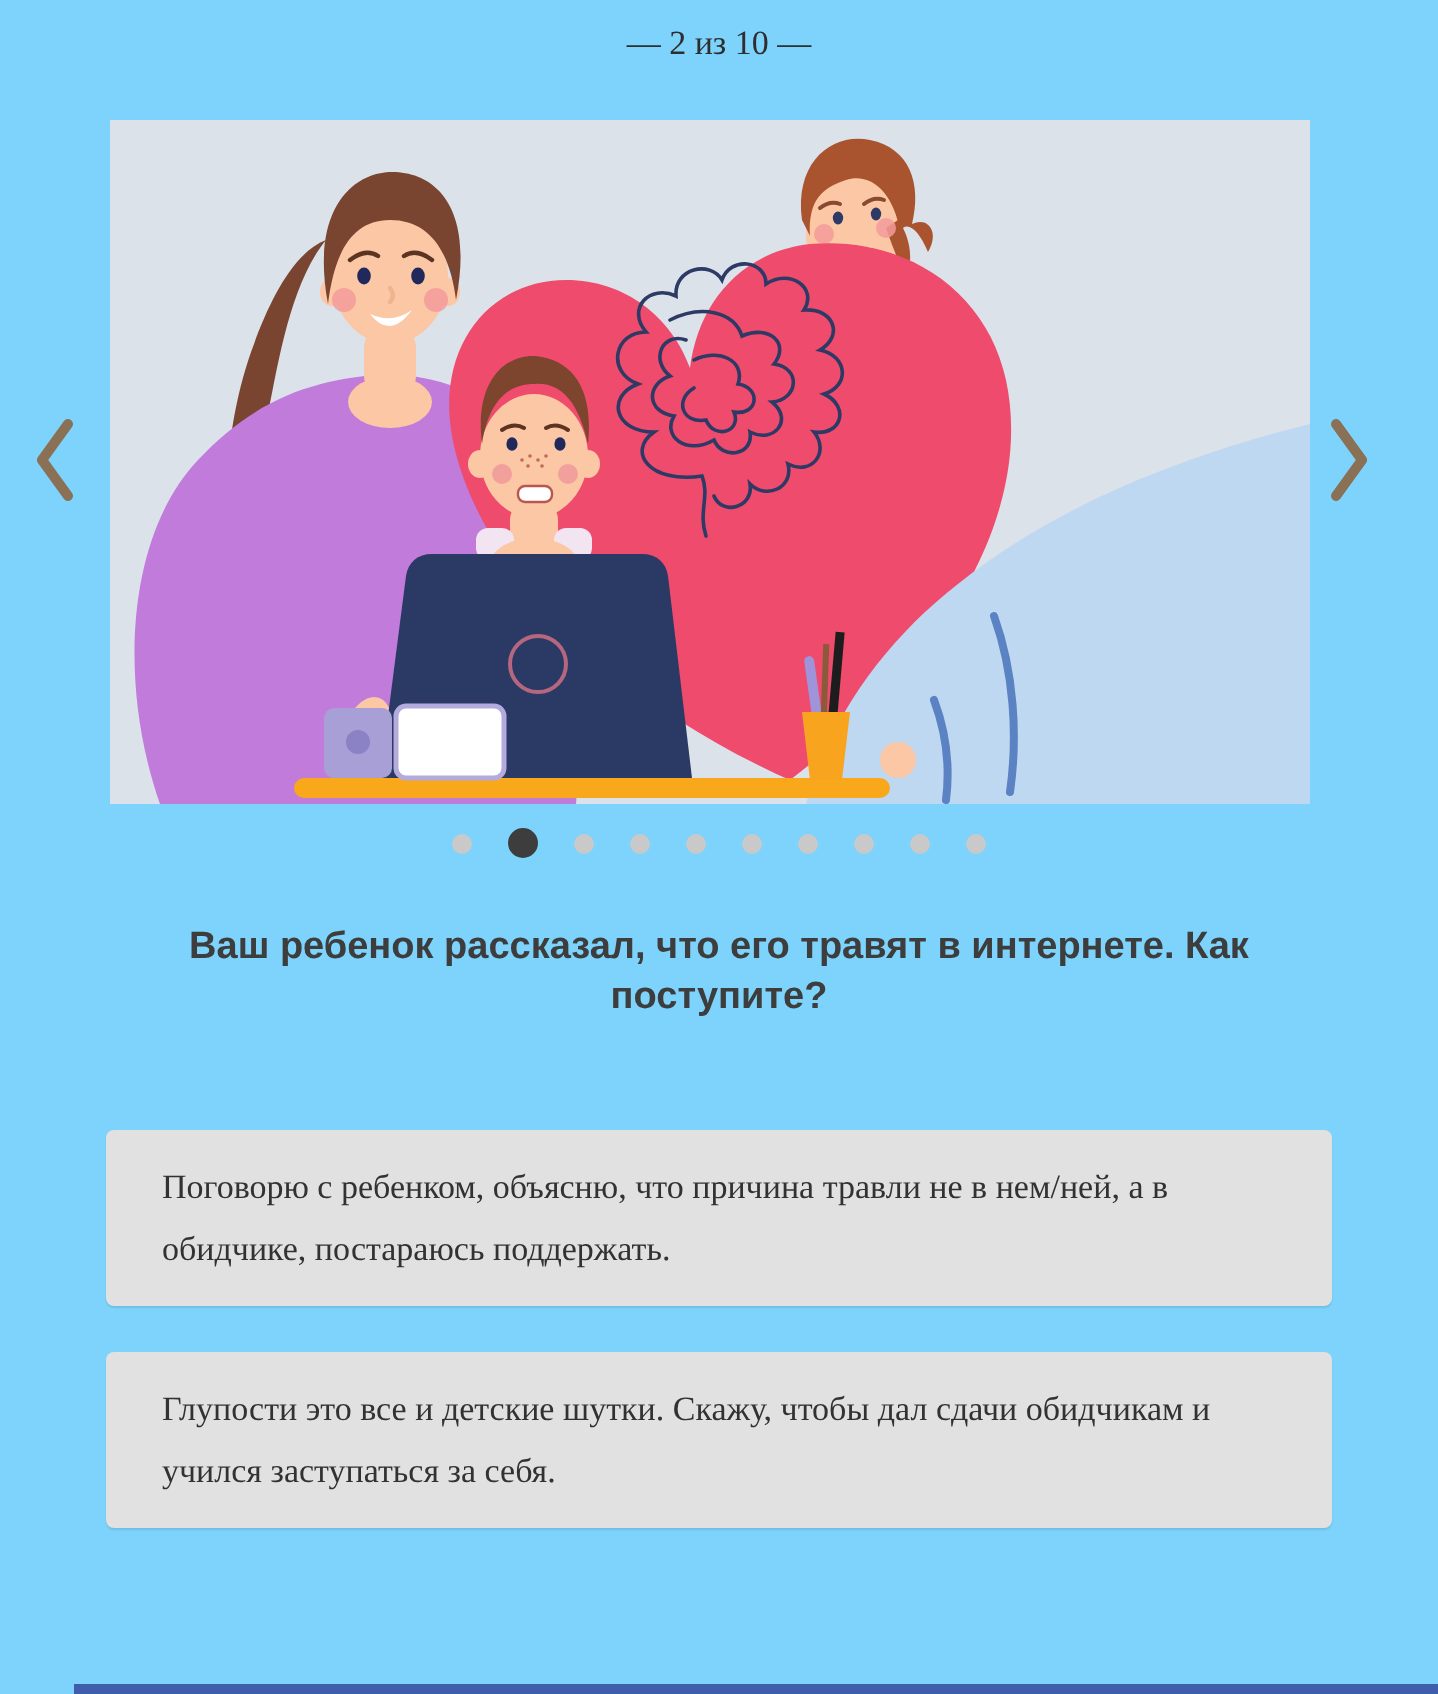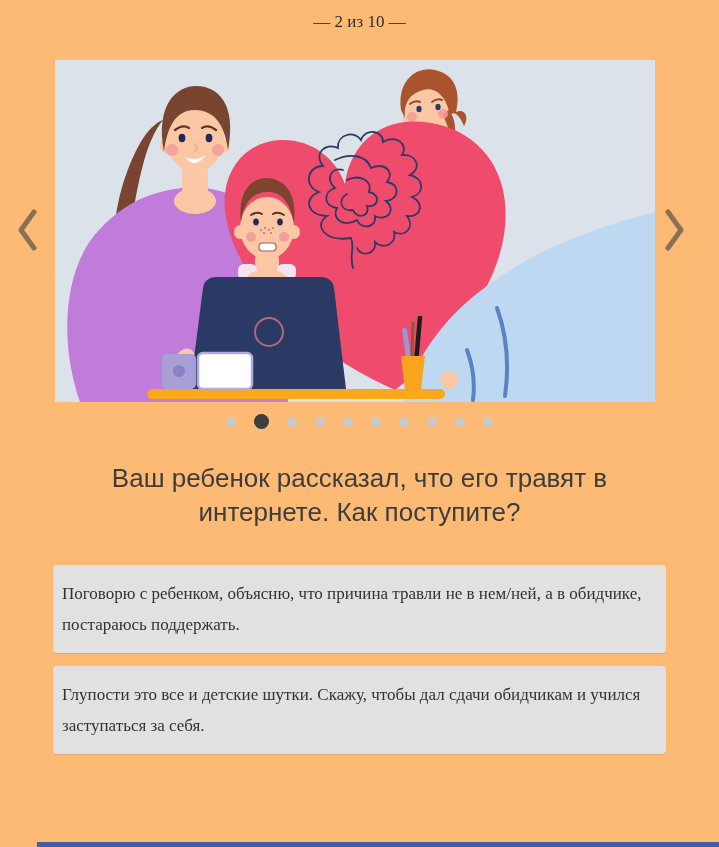--- a/index.html
+++ b/index.html
@@ -1,16 +1,16 @@
 <!DOCTYPE html>
 <html style="--arrow-color: #8a7156; --accent-color: #3f5dab;"><head>
 <meta charset="utf-8">
 <style>
   html,body{margin:0;padding:0;background:#fff;}
-  .page{position:relative;width:719px;height:847px;background:#fdba74;overflow:hidden;
+  .page{position:relative;width:719px;height:847px;background:#7dd3fc;overflow:hidden;
         font-family:"Liberation Sans",sans-serif;}
 
   
   .pagination{position:absolute;top:12px;left:0;width:719px;text-align:center;
               font-family:"Liberation Serif",serif;font-size:17px;color:#2e2e2e;}
 
   
   .illustration{position:absolute;left:55px;top:60px;width:600px;height:342px;}
   .arrow{position:absolute;top:204px;width:30px;height:52px;background:none;border:none;
          padding:0;cursor:pointer;color:var(--arrow-color,#8a7156);}
@@ -18,26 +18,26 @@
   .arrow-left{left:12px;}
   .arrow-right{left:660px;}
 
   .dots{position:absolute;top:414px;left:0;width:719px;display:flex;justify-content:center;
         align-items:center;gap:18px;}
   .dot{width:10px;height:10px;border-radius:50%;cursor:pointer;}
   .dot.active{width:15px;height:15px;}
 
   
   .question{position:absolute;top:462px;left:60px;width:599px;text-align:center;
-            font-size:26px;font-weight:normal;line-height:1.3;color:#3d3d3d;}
+            font-size:19px;font-weight:bold;line-height:1.3;color:#3d3d3d;}
 
   
   .answers{position:absolute;top:565px;left:53px;width:613px;}
   .answer{box-sizing:border-box;width:613px;background:#e1e1e1;border-radius:4px;
-          padding:13px 9px;margin-bottom:13px;cursor:pointer;
+          padding:13px 28px;margin-bottom:23px;cursor:pointer;
           font-family:"Liberation Serif",serif;font-size:17px;line-height:31px;color:#323232;
           box-shadow:0 1px 1px rgba(0,0,0,0.10);}
 
   
   .footer-accent{position:absolute;left:37px;top:842px;width:682px;height:5px;
                  background:var(--accent-color,#3f5dab);}
 </style>
 </head>
 <body>
 

